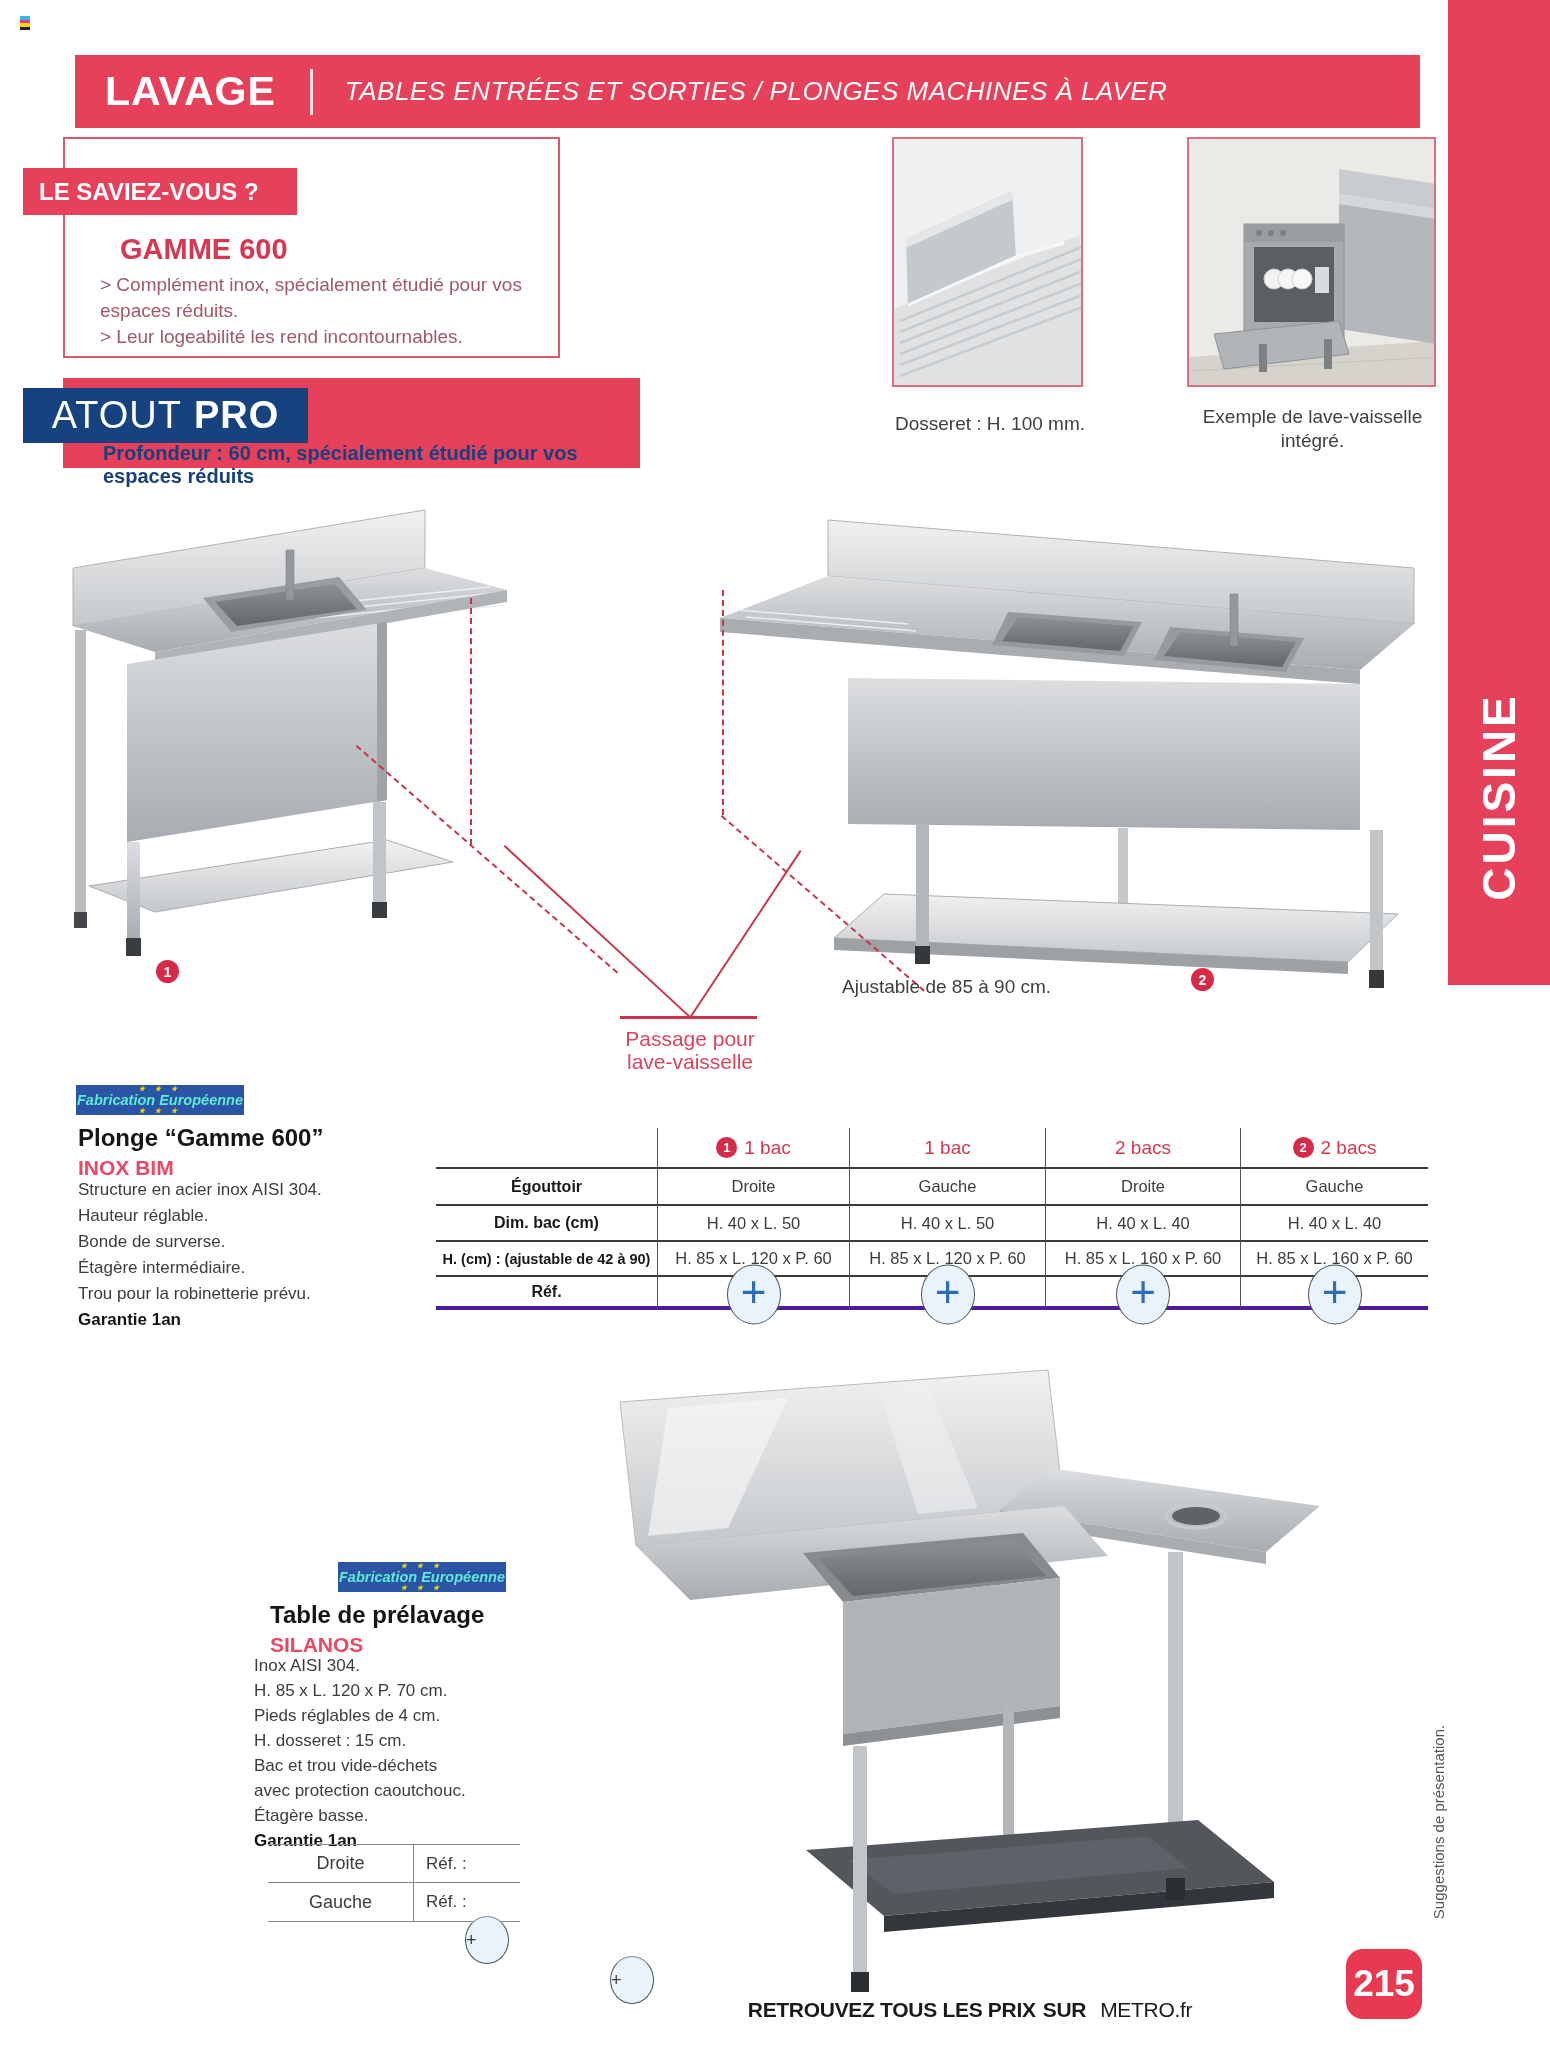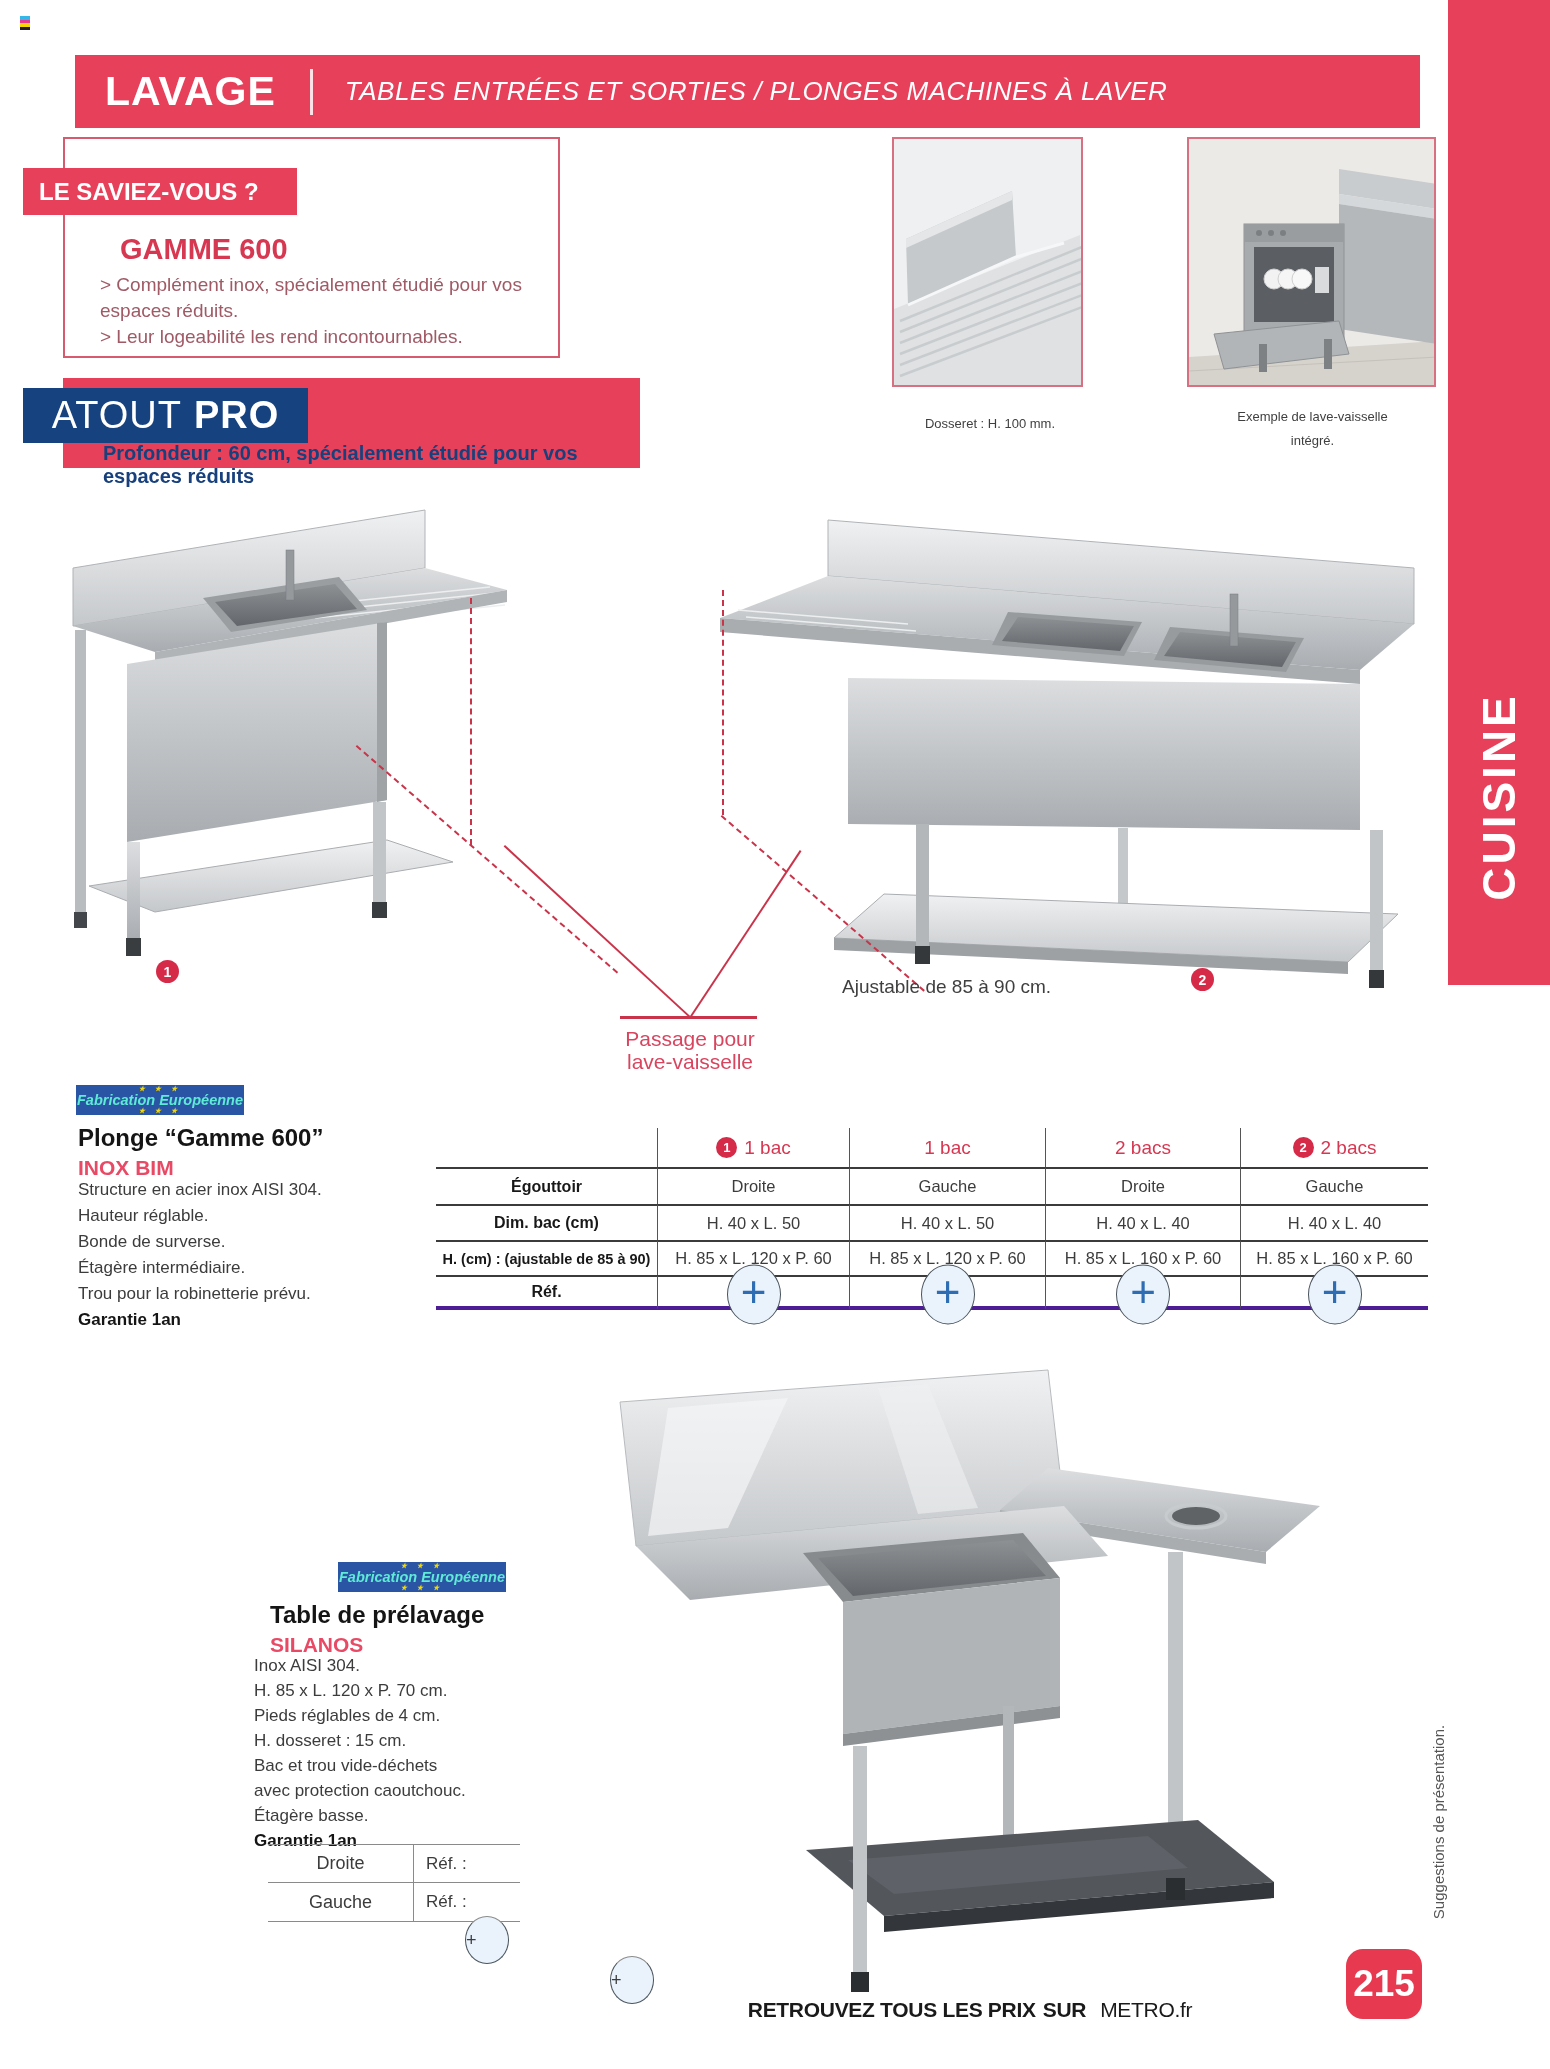--- a/index.html
+++ b/index.html
@@ -26,21 +26,21 @@
   .ap-red { left:63px; top:378px; width:577px; height:90px; background:#e7405a; }
   .ap-red-text { position:absolute; left:40px; top:64px; color:#17407c; font-size:20px; font-weight:bold; }
   .ap-blue { left:23px; top:388px; width:285px; height:55px; background:#16427f; color:#fff; display:flex; align-items:center; justify-content:center; font-size:38px; letter-spacing:1px; }
   .ap-blue .light { font-weight:400; margin-right:12px; }
   .ap-blue .bold { font-weight:800; }
 
   
   .photo { border:2px solid #d87082; background:#f0f1f2; overflow:hidden; }
   .photo1 { left:892px; top:137px; width:191px; height:250px; }
   .photo2 { left:1187px; top:137px; width:249px; height:250px; }
-  .cap { color:#3f3f3f; font-size:13px; text-align:center; line-height:24px; }
+  .cap { color:#3f3f3f; font-size:19px; text-align:center; line-height:24px; }
   .cap1 { left:870px; top:412px; width:240px; }
   .cap2 { left:1185px; top:405px; width:255px; }
 
   
   .dashv { border-left:2.5px dashed #c9344a; }
   .lineseg { height:0; border-top:2.5px solid #c9344a; transform-origin:0 0; }
   .dashseg { height:0; border-top:2.5px dashed #c9344a; transform-origin:0 0; }
   .hbar { left:620px; top:1016px; width:137px; height:0; border-top:3px solid #c9344a; }
   .passage { left:590px; top:1027px; width:200px; text-align:center; color:#d9455f; font-size:21px; line-height:23px; }
   .ajustable { left:842px; top:976px; color:#3f3f3f; font-size:19px; }
@@ -283,21 +283,21 @@
   <div class="bt bl">Gauche</div>
   <div class="bt bl">Droite</div>
   <div class="bt bl">Gauche</div>
 
   <div class="lbl bt">Dim. bac (cm)</div>
   <div class="bt bl">H. 40 x L. 50</div>
   <div class="bt bl">H. 40 x L. 50</div>
   <div class="bt bl">H. 40 x L. 40</div>
   <div class="bt bl">H. 40 x L. 40</div>
 
-  <div class="lbl lbl-small bt">H. (cm) : (ajustable de 85 à 90)</div>
+  <div class="lbl lbl-small bt">H. (cm) : (ajustable de 42 à 90)</div>
   <div class="bt bl">H. 85 x L. 120 x P. 60</div>
   <div class="bt bl">H. 85 x L. 120 x P. 60</div>
   <div class="bt bl">H. 85 x L. 160 x P. 60</div>
   <div class="bt bl">H. 85 x L. 160 x P. 60</div>
 
   <div class="lbl bt bb">Réf.</div>
   <div class="bt bb bl">
       <div class="plusbtn">+</div>
     </div>
   <div class="bt bb bl">

